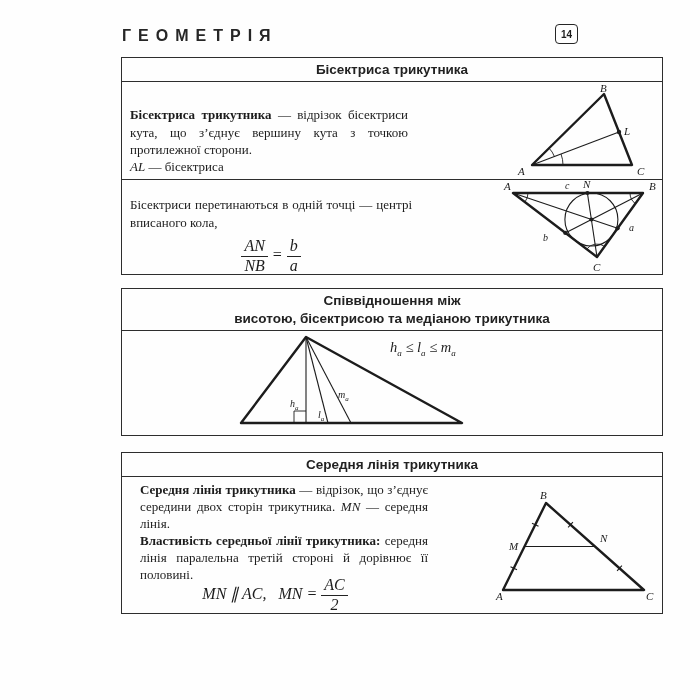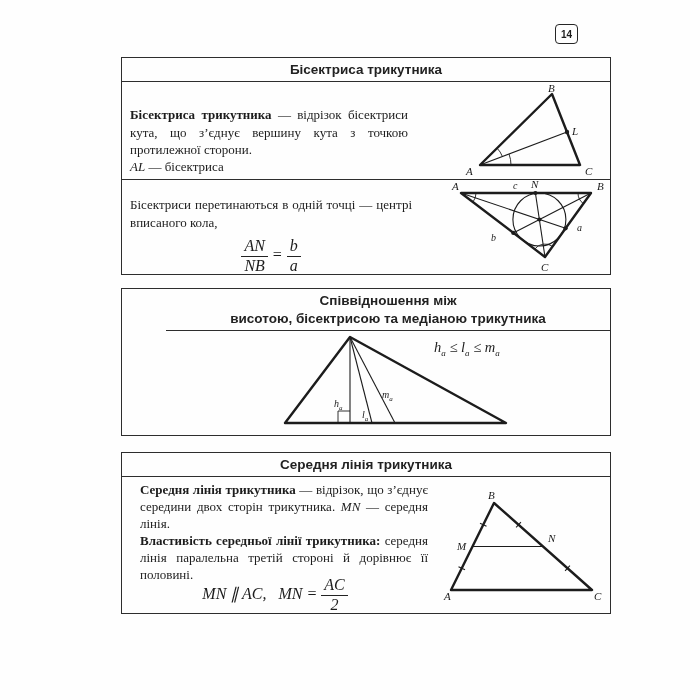--- a/index.html
+++ b/index.html
@@ -12,25 +12,25 @@
     font-family:"Liberation Sans", sans-serif; font-weight:700;
     font-size:16px; letter-spacing:7px; color:#262626;
   }
   .page-num {
     position:absolute; left:555px; top:24px; width:23px; height:20px;
     border:1.6px solid #262626; border-radius:4px; box-sizing:border-box;
     font-family:"Liberation Sans", sans-serif; font-weight:700; font-size:10px;
     display:flex; align-items:center; justify-content:center;
   }
   .box {
-    position:absolute; left:121px; width:490px; box-sizing:border-box;
+    position:absolute; left:121px; width:542px; box-sizing:border-box;
     border:1.6px solid #2d2d2d; background:#fefefe;
   }
   #box1 { top:57px;  height:218px; }
-  #box2 { top:288px; height:148px;padding-left:44px; }
+  #box2 { top:288px; height:148px; }
   #box3 { top:452px; height:162px; }
   .box-title {
     border-bottom:1.6px solid #2d2d2d; text-align:center;
     font-family:"Liberation Sans", sans-serif; font-weight:700;
     font-size:13.5px; padding:3px 4px 2px; line-height:1.35; color:#222;
   }
   .row { position:relative; }
   #row1 { height:97px; }
   #row2 { height:96px; border-top:1.6px solid #2d2d2d; }
   .row-text {
@@ -65,20 +65,21 @@
   .dot  { fill:#1c1c1c; stroke:none; }
   .dlabel { font-family:"Liberation Serif", serif; font-style:italic; font-size:11px; fill:#1c1c1c; }
   .dside  { font-family:"Liberation Serif", serif; font-style:italic; font-size:10px; fill:#1c1c1c; }
   .ssub   { font-size:7px; }
 </style>
 </head>
 <body>
 
 <div class="page">
 
+  <div class="hdr-title">ГЕОМЕТРІЯ</div>
   <div class="page-num">14</div>
 
   <div class="box" id="box1">
     <div class="box-title">Бісектриса трикутника</div>
 
     <div class="row" id="row1">
       <div class="row-text">
         <span class="lead">Бісектриса трикутника</span><span> — відрізок бісектриси кута, що з’єднує вершину кута з точкою протилежної сторони.</span><br>
         <span class="mi">AL</span><span> — бісектриса</span>
       </div>

